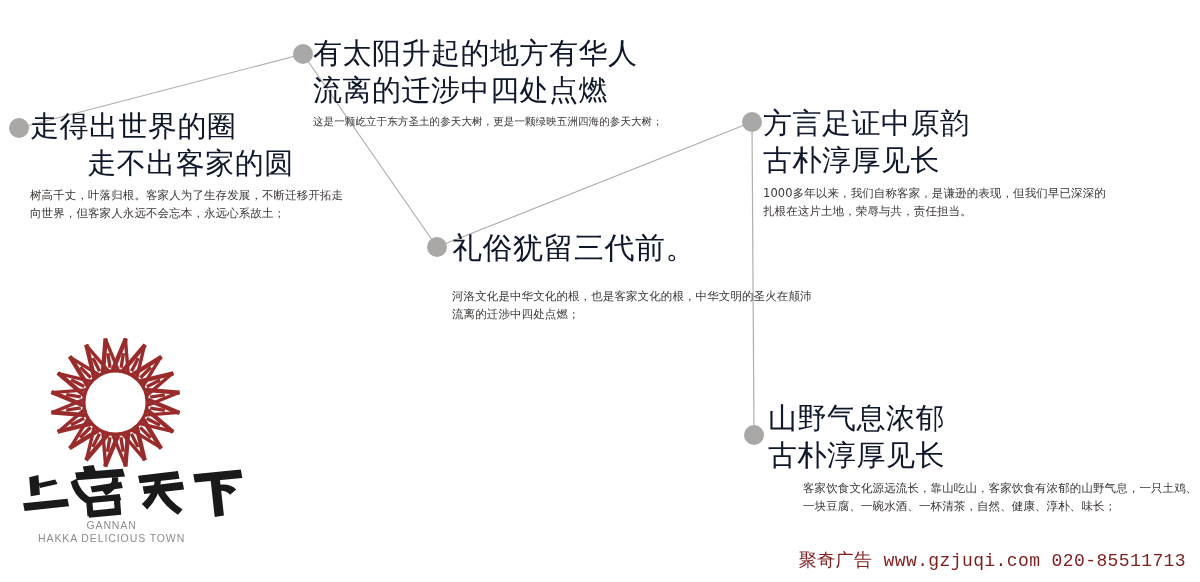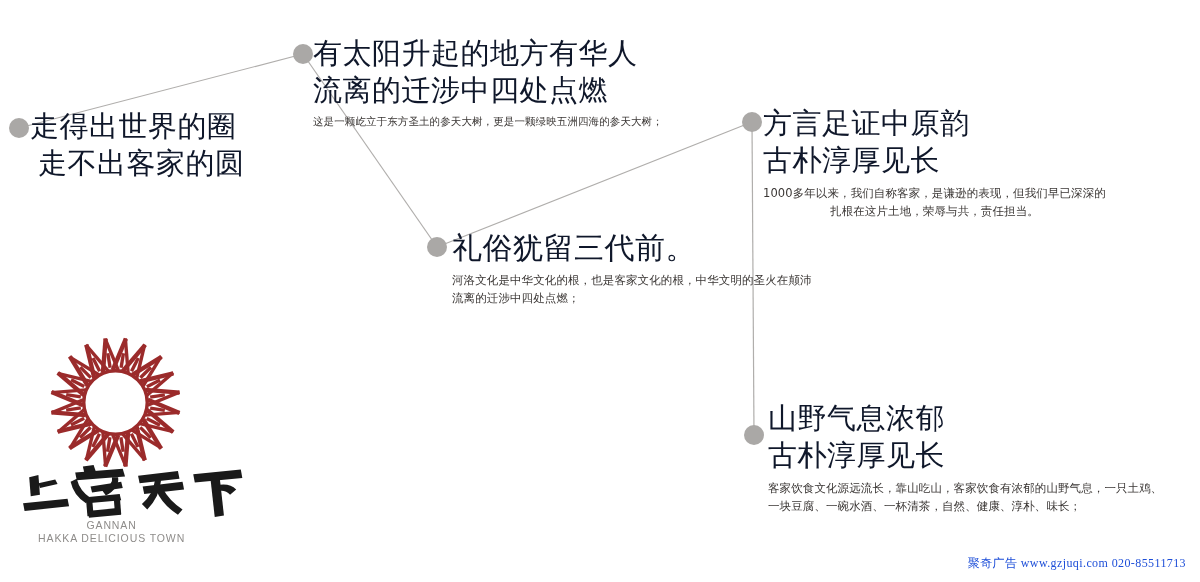--- a/index.html
+++ b/index.html
@@ -59,28 +59,28 @@
 
   
   #block-world   { left: 30px;  top: 108px; }
   #block-world .heading .hline:nth-child(2){ margin-left: 8px; text-align: center; }
 
   #block-sun     { left: 313px; top: 35px; }
   #block-sun .heading .hline:nth-child(2){ margin-left: 0px; }
   #block-sun .caption { margin-top: 4px; font-size: 10.5px; }
 
   #block-thousand{ left: 763px; top: 105px; }
-  #block-thousand .caption { margin-top: 6px; text-align: center; }
+  #block-thousand .caption { margin-top: 6px; }
 
   #block-road    { left: 452px; top: 228px; }
   #block-road .heading { font-size: 30px; line-height: 1.33; }
-  #block-road .caption { margin-top: 4px; }
+  #block-road .caption { margin-top: 20px; }
 
   #block-mountain{ left: 768px; top: 400px; }
-  #block-mountain .caption { margin-top: 6px; }
+  #block-mountain .caption { margin-top: 6px; margin-left: 35px; }
 
   
   #logo {
     position: absolute;
     left: 20px;
     top: 335px;
     width: 230px;
     height: 215px;
   }
   #logo-mark {
@@ -108,24 +108,24 @@
     font-family: "Liberation Sans", sans-serif;
     text-align: center;
   }
   #logo-en .enline { display: block; }
 
   
   #watermark {
     position: absolute;
     right: 14px;
     bottom: 10px;
-    color: #1d4ed8;
-    font-size: 12px;
+    color: #7f1d1d;
+    font-size: 18px;
     letter-spacing: 0.4px;
-    font-family: Liberation Serif, serif;
+    font-family: Liberation Mono, monospace;
     white-space: nowrap;
   }
 </style>
 </head>
 <body>
 
 <div id="canvas">
 
   <svg id="connectors" viewBox="0 0 1200 582" xmlns="http://www.w3.org/2000/svg">
     <g id="edges-group">
@@ -140,20 +140,24 @@
         <circle cx="437" cy="247" r="10" class="conn-dot" fill="#aaa8a6"></circle>
         <circle cx="752" cy="122" r="10" class="conn-dot" fill="#aaa8a6"></circle>
         <circle cx="754" cy="435" r="10" class="conn-dot" fill="#aaa8a6"></circle>
       </g>
   </svg>
 
   <div class="block" id="block-world">
     <div class="heading">
       <span class="hline">走得出世界的圈</span>
       <span class="hline">走不出客家的圆</span>
+    </div>
+    <div class="caption">
+      <span class="cline">树高千丈，叶落归根。客家人为了生存发展，不断迁移开拓走</span>
+      <span class="cline">向世界，但客家人永远不会忘本，永远心系故土；</span>
     </div>
   </div>
 
   <div class="block" id="block-sun">
     <div class="heading">
       <span class="hline">有太阳升起的地方有华人</span>
       <span class="hline">流离的迁涉中四处点燃</span>
     </div>
     <div class="caption">
       <span class="cline">这是一颗屹立于东方圣土的参天大树，更是一颗绿映五洲四海的参天大树；</span>

